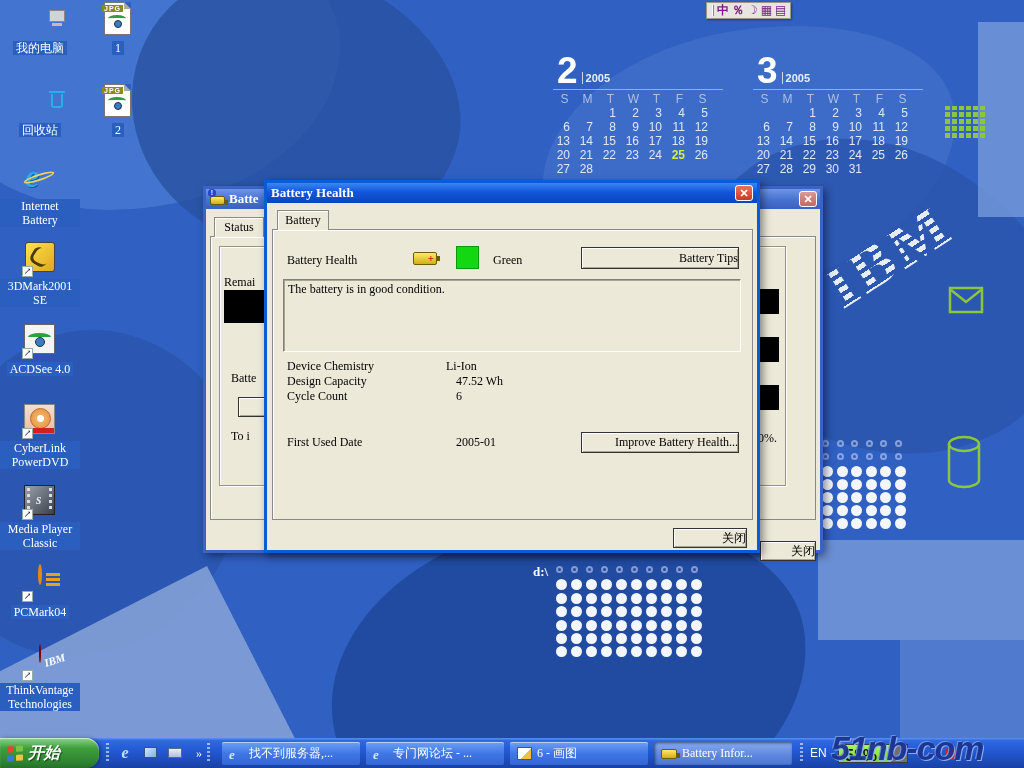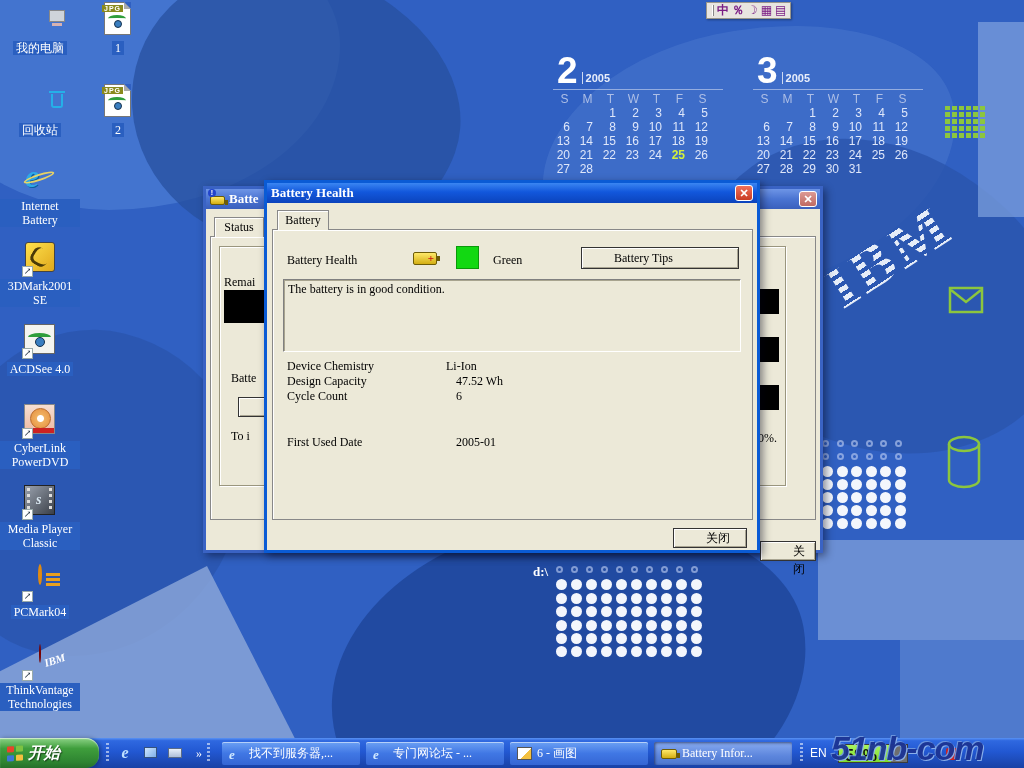--- a/index.html
+++ b/index.html
@@ -53,21 +53,21 @@
   .closebtn { position:absolute; top:2px; width:18px; height:16px; border:1px solid #fff; border-radius:3px;
               color:#fff; font-size:11px; font-weight:bold; line-height:14px; text-align:center;
               font-family:"Liberation Sans",sans-serif; cursor:pointer; }
   .client { position:absolute; left:0; top:20px; right:0; bottom:0; background:#ece9d8; }
   .tab { position:absolute; background:#ece9d8; border:1px solid #888; border-bottom:none;
          box-shadow:inset 1px 1px 0 #fff; font-size:12px; text-align:center; padding-top:2px; z-index:2; }
   .panel { position:absolute; background:#ece9d8; border:1px solid #888;
            box-shadow:inset 1px 1px 0 #fff; z-index:1; }
   .btn { position:absolute; background:#ece9d8; border:1px solid #333;
          box-shadow:inset 1px 1px 0 #fff, inset -1px -1px 0 #a9a592; font-size:12px;
-         text-align:left; font-family:"Liberation Serif",serif; cursor:pointer;padding-left:32px; }
+         text-align:right; font-family:"Liberation Serif",serif; cursor:pointer; }
   .lbl12 { position:absolute; font-size:12px; color:#000; white-space:nowrap; }
   .sunken { background:#ece9d8; border:1px solid #808080; border-right-color:#fff; border-bottom-color:#fff;
             box-shadow:inset 1px 1px 0 #a8a48f; }
   .blackbox { position:absolute; background:#000; }
   .groupbox { position:absolute; border:1px solid #9a967e; box-shadow:inset 1px 1px 0 #fff, 1px 1px 0 #fff; }
 
   
   #taskbar { position:absolute; left:0; top:738px; width:1024px; height:30px;
              background:linear-gradient(180deg,#5a93f4 0%,#2f68e0 9%,#2258d2 45%,#1941a5 100%); z-index:40; }
   #startbtn { position:absolute; left:0; top:0; width:99px; height:30px; border-radius:0 13px 13px 0;
@@ -755,20 +755,21 @@
               <span style="position: absolute; left: 14px; font-size: 12px;">Design Capacity</span>
               <span style="position: absolute; left: 183px; font-size: 12px;">47.52 Wh</span>
             </div>
             <div style="position: relative; height: 15px;">
               <span style="position: absolute; left: 14px; font-size: 12px;">Cycle Count</span>
               <span style="position: absolute; left: 183px; font-size: 12px;">6</span>
             </div>
           </div>
         <div class="lbl12" style="left:14px;top:205px;">First Used Date</div>
         <div class="lbl12" style="left:183px;top:205px;">2005-01</div>
+        <div class="btn" style="left:308px;top:202px;width:158px;height:21px;line-height:19px;">Improve Battery Health...</div>
       </div>
       <div class="btn" style="left:406px;top:325px;width:74px;height:20px;line-height:18px;">关闭</div>
     </div>
   </div>
 
   <div id="watermark">51nb-com</div>
 
   <div style="position:absolute;left:946px;top:748px;width:12px;height:12px;background:#cc2222;border-radius:2px;z-index:41;"></div>
 
   <div id="taskbar">

